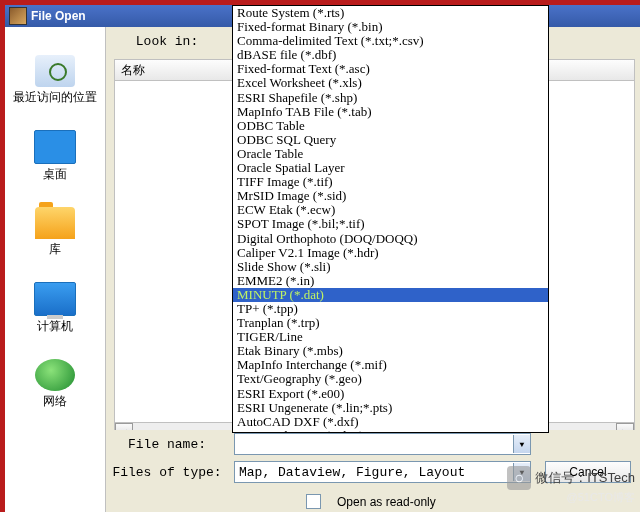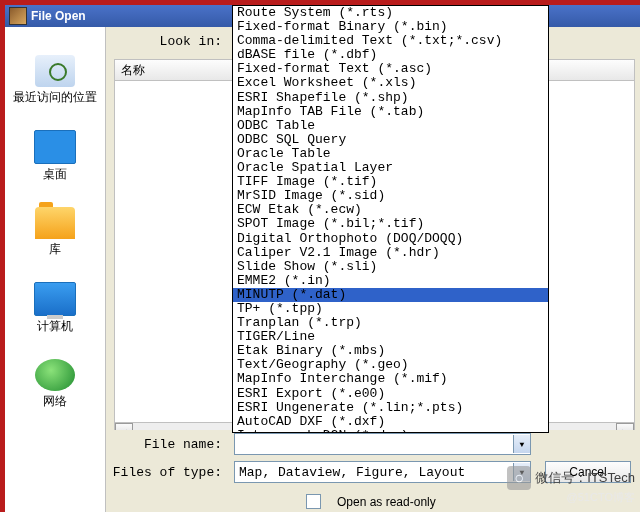--- a/index.html
+++ b/index.html
@@ -13,31 +13,31 @@
   .ic-recent{background:linear-gradient(#e7f0fb,#bed4ee);border-radius:4px;position:relative}
   .ic-recent:after{content:"";position:absolute;left:14px;top:8px;width:14px;height:14px;border-radius:50%;border:2px solid #3a7a2a}
   .ic-desk{background:#2a8fe6;border-radius:2px;border:1px solid #1a6fbb}
   .ic-lib{background:linear-gradient(#fed56a,#f5a21a);border-radius:4px 4px 0 0;position:relative}
   .ic-lib:before{content:"";position:absolute;top:-5px;left:4px;width:14px;height:5px;background:#f5a21a;border-radius:2px 2px 0 0}
   .ic-comp{background:linear-gradient(#3a9df0,#1a6fc9);border-radius:2px;border:1px solid #1a6fbb;position:relative}
   .ic-comp:after{content:"";position:absolute;left:12px;bottom:-4px;width:16px;height:4px;background:#ccc}
   .ic-net{background:radial-gradient(circle at 40% 35%,#8be27a,#1e8b2e);border-radius:50%}
   .main{flex:1;display:flex;flex-direction:column;position:relative}
   .row{display:flex;align-items:center;padding:3px 6px;gap:6px}
-  .lbl{font-family:"Courier New",monospace;font-size:13px;width:110px;text-align:right;padding-right:6px}
+  .lbl{font-family:"Courier New",monospace;font-size:13px;width:110px;text-align:center;padding-right:6px}
   .lookin-field{flex:0 0 90px;height:20px;border:1px solid #7a97b0;background:#fff;display:flex;align-items:center;padding:0 3px}
   .folder-mini{width:16px;height:12px;background:linear-gradient(#fed56a,#f5a21a);border-radius:2px;margin-right:4px}
   .listhdr{margin:4px 8px 0 8px;height:20px;border:1px solid #c0c0c0;background:linear-gradient(#fdfdfd,#e8e8e8);display:flex;align-items:center;padding-left:6px}
   .filearea{margin:0 8px;height:358px;border:1px solid #c0c0c0;border-top:none;background:#fff;position:relative}
   .scroll-h{position:absolute;left:0;right:0;bottom:0;height:16px;border-top:1px solid #c0c0c0;background:#eee;display:flex}
   .scroll-h .btn{width:16px;height:15px;border:1px solid #9a9a9a;background:linear-gradient(#fafafa,#d8d8d8);font-size:9px;display:flex;align-items:center;justify-content:center}
   .scroll-h .track{flex:1;background:#eee}
-   .dropdown{position:absolute;left:227px;top:0;width:315px;height:426px;border:1px solid #000;background:#fff;font-family:Liberation Mono, monospace;font-size:13px;line-height:14.1px;overflow:hidden;z-index:10}
+   .dropdown{position:absolute;left:227px;top:0;width:315px;height:426px;border:1px solid #000;background:#fff;font-family:Liberation Serif, serif;font-size:13px;line-height:14.1px;overflow:hidden;z-index:10}
   .dropdown .it{padding:0 4px;white-space:nowrap;cursor:pointer}
-  .dropdown .sel{background:#2f62c9;color:#000000}
+  .dropdown .sel{background:#2f62c9;color:#bef264}
   .bottom{position:absolute;left:0;right:0;bottom:0;background:#ece9d8;padding-bottom:6px}
   .combo{flex:1;height:20px;border:1px solid #7a97b0;background:#fff;display:flex;align-items:center;font-family:"Courier New",monospace;font-size:13px}
   .combo span{flex:1;padding:0 4px}
   .combo .arr{width:16px;height:18px;border-left:1px solid #7a97b0;background:linear-gradient(#e6eef9,#c5d6ee);display:flex;align-items:center;justify-content:center;font-size:8px}
   .botbtn{width:86px;height:22px;margin-left:8px;margin-right:6px;border:1px solid #7a97b0;background:linear-gradient(#fdfdfd,#e8e8e8);cursor:pointer;font-family:inherit;font-size:12px}
   .chkrow{display:flex;align-items:center;padding:8px 0 0 200px;gap:16px}
   .chk{width:13px;height:13px;border:1px solid #7a97b0;background:#fff}
   .watermark{position:absolute;right:8px;bottom:10px;text-align:right;color:#e0e0e0;font-size:14px;z-index:20}
   .watermark .l1{color:#404040;font-size:13px}
   .watermark .l2{color:#e8e8e8;font-size:11px}
@@ -138,22 +138,22 @@
       <div class="it">SPOT Image (*.bil;*.tif)</div>
       <div class="it">Digital Orthophoto (DOQ/DOQQ)</div>
       <div class="it">Caliper V2.1 Image (*.hdr)</div>
       <div class="it">Slide Show (*.sli)</div>
       <div class="it">EMME2 (*.in)</div>
       <div class="it sel">MINUTP (*.dat)</div>
       <div class="it">TP+ (*.tpp)</div>
       <div class="it">Tranplan (*.trp)</div>
       <div class="it">TIGER/Line</div>
       <div class="it">Etak Binary (*.mbs)</div>
+      <div class="it">MapInfo Interchange (*.mif)</div>
       <div class="it">Text/Geography (*.geo)</div>
-      <div class="it">MapInfo Interchange (*.mif)</div>
       <div class="it">ESRI Export (*.e00)</div>
       <div class="it">ESRI Ungenerate (*.lin;*.pts)</div>
       <div class="it">AutoCAD DXF (*.dxf)</div>
       <div class="it">Intergraph DGN (*.dgn)</div>
     </div>
 
   <div class="watermark">
     <div><span class="wechat">၀</span><span class="l1">微信号：ITSTech</span></div>
     <div class="l2">@51CTO博客</div>
   </div>

